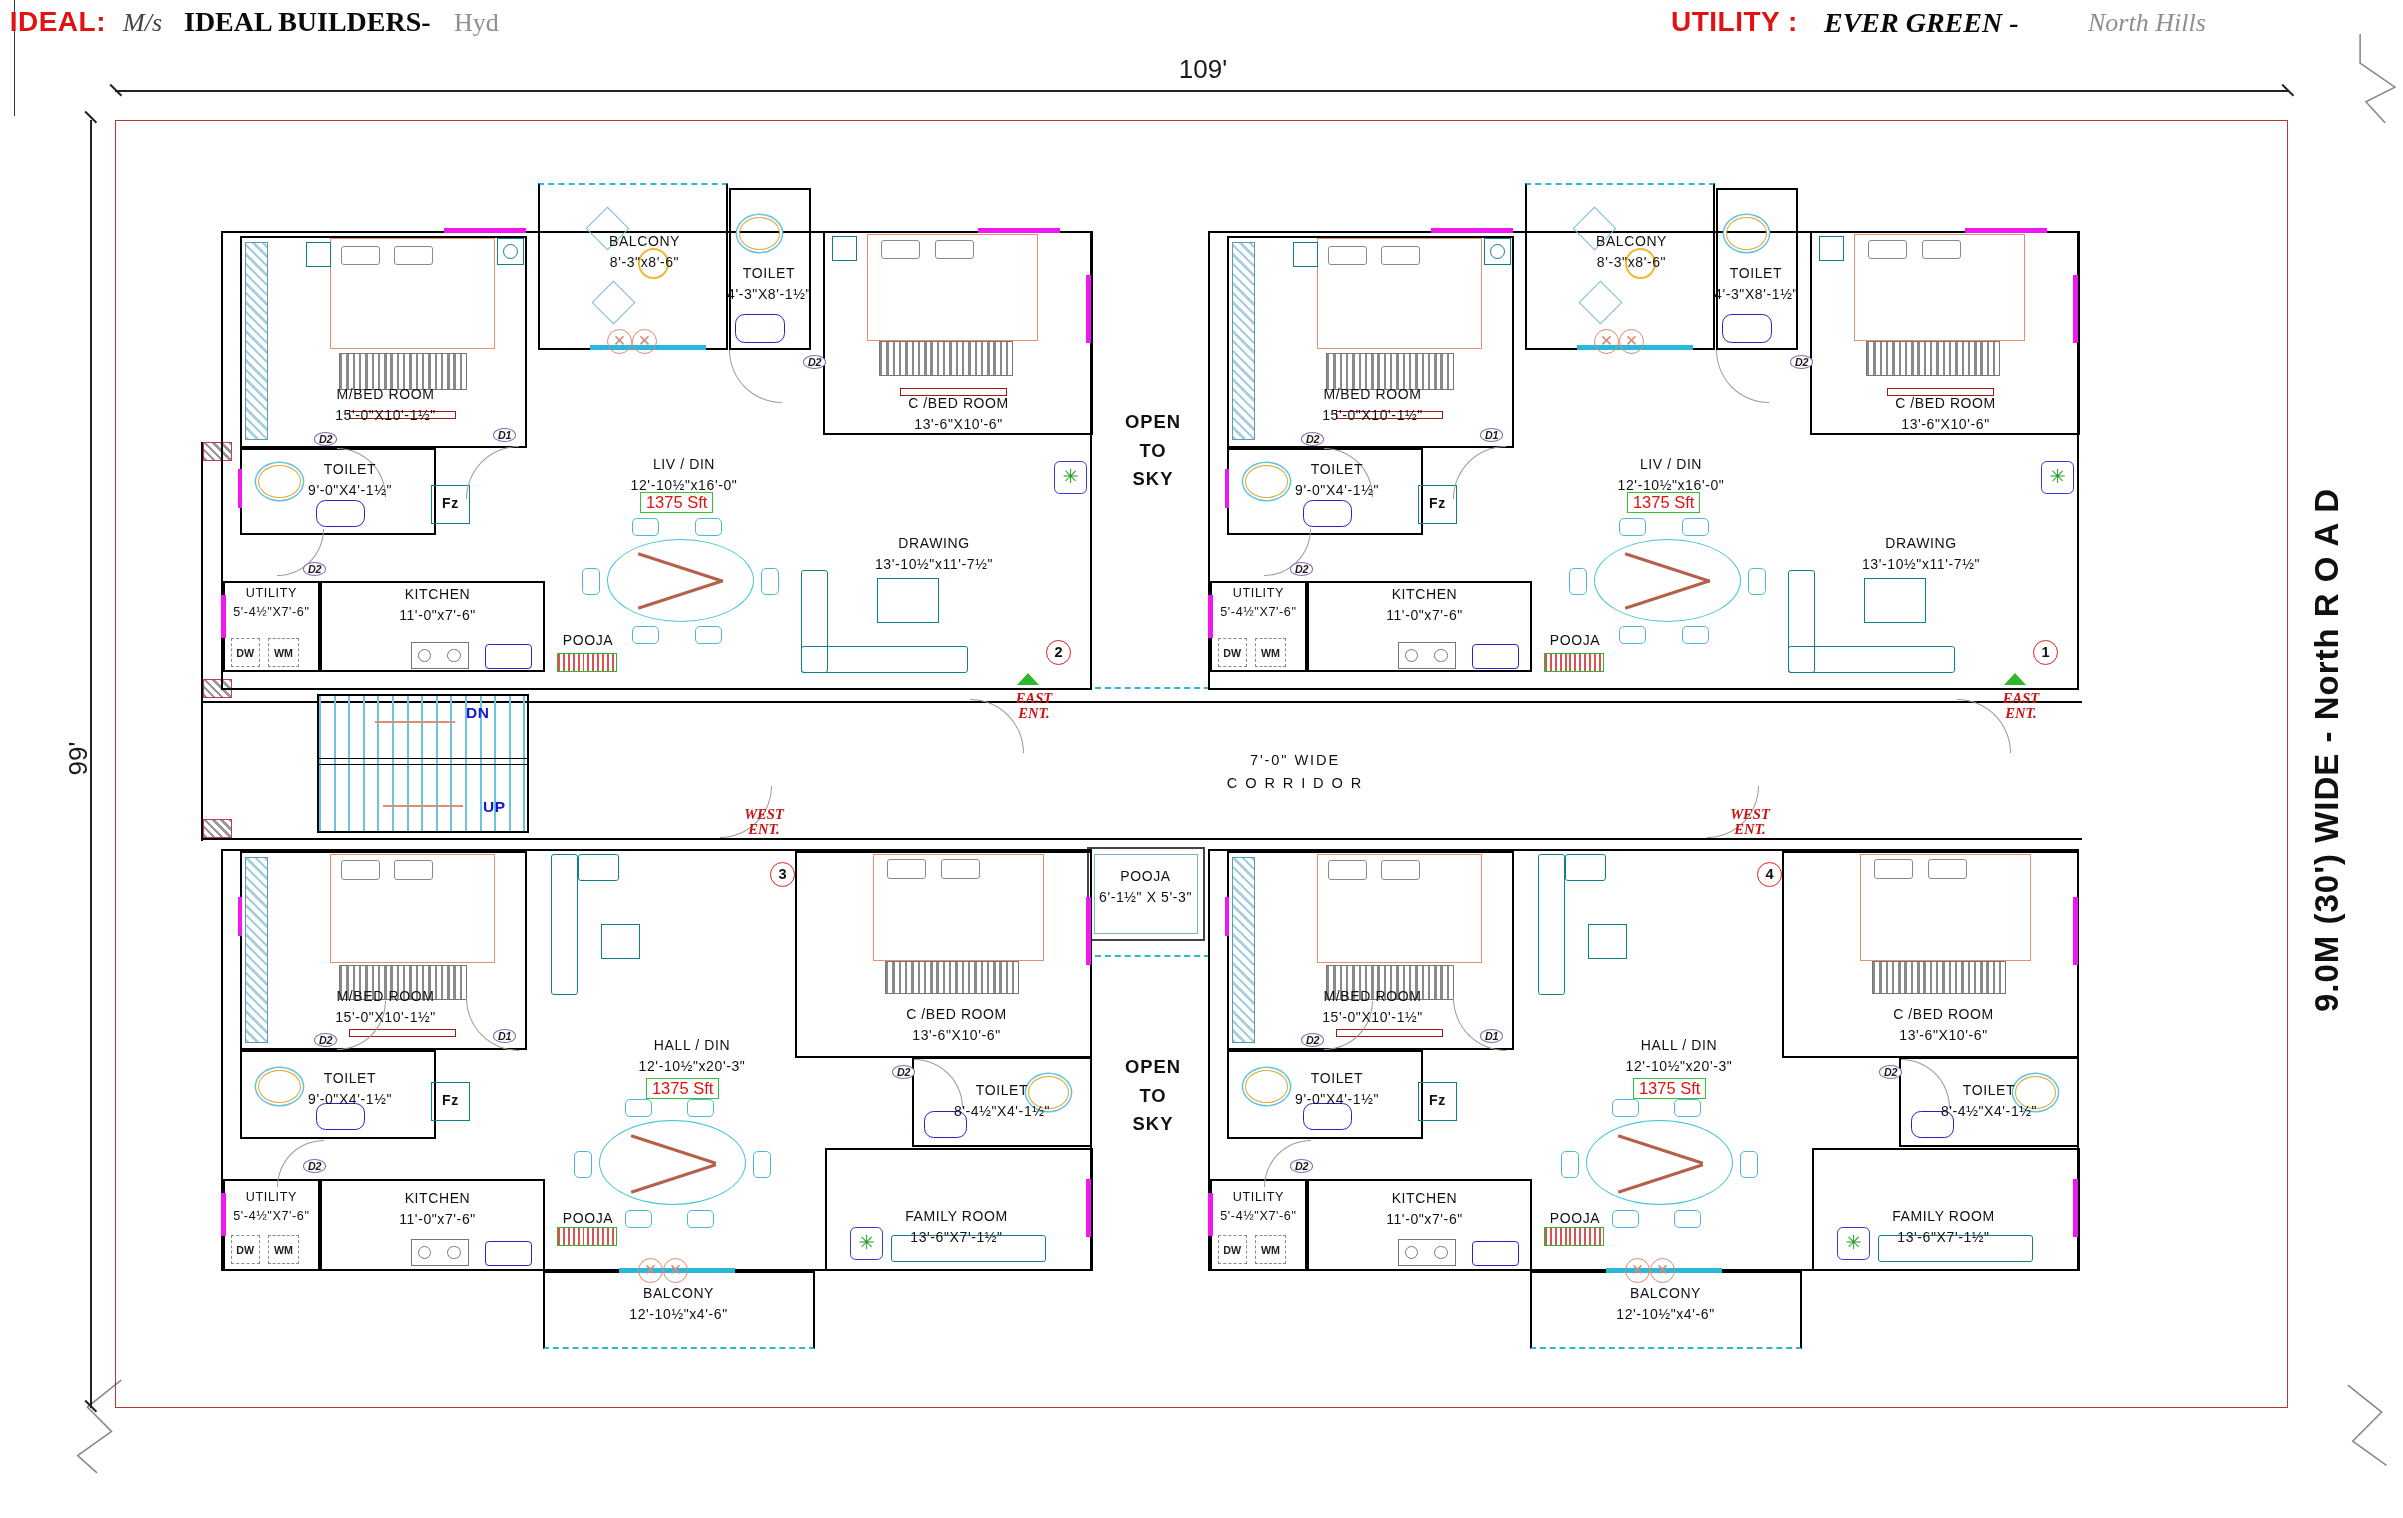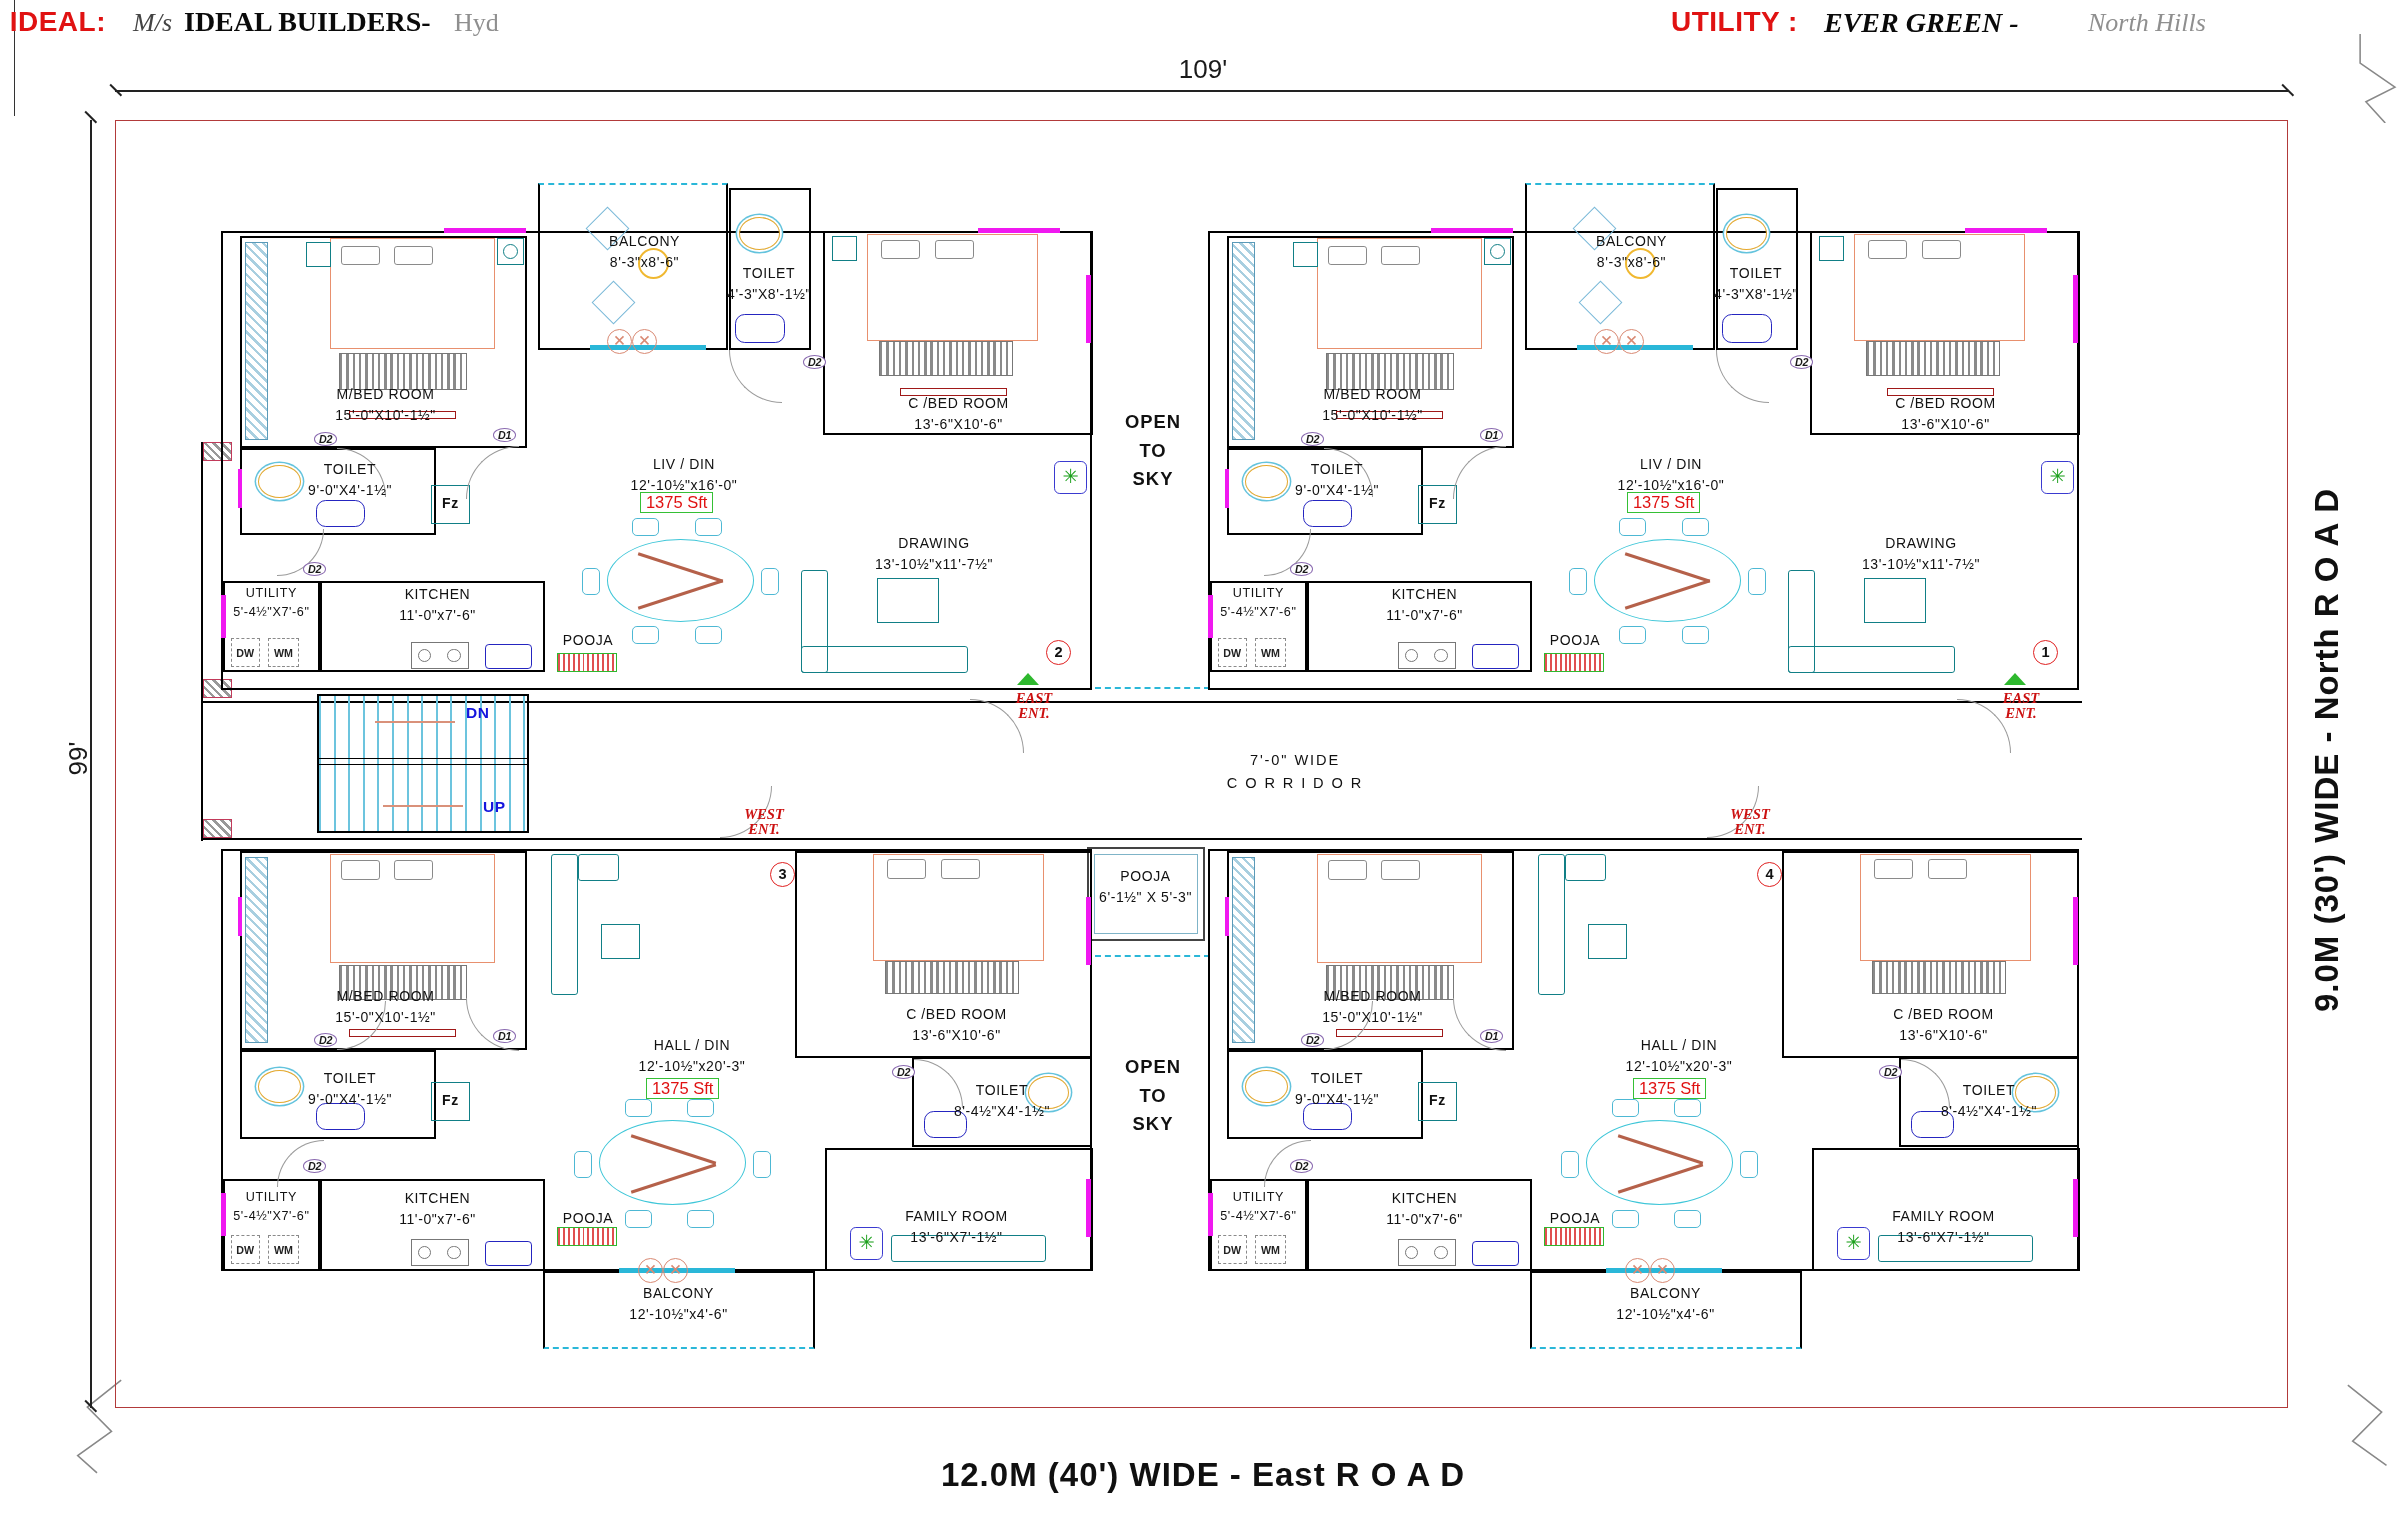--- a/index.html
+++ b/index.html
@@ -73,40 +73,39 @@
       <polyline class="fold" points="4,0 4,30 40,55 10,70 30,92"></polyline>
     </svg>
   <svg class="abs" style="left:68px;top:1378px" width="58" height="97" viewBox="0 0 60 100">
       <polyline class="fold" points="55,2 20,30 45,55 10,80 30,98"></polyline>
     </svg>
   <svg class="abs" style="left:2343px;top:1383px" width="58" height="97" viewBox="0 0 60 100">
       <polyline class="fold" points="5,2 40,30 10,60 45,85"></polyline>
     </svg>
 
   <div class="hdr-red" style="left:9.7px;top:5.8px">IDEAL:</div>
-  <div class="hdr-serif-i" style="left:133px;top:7.8px">M/s</div>
+  <div class="hdr-serif-i" style="left:123px;top:7.8px">M/s</div>
   <div class="hdr-serif-b" style="left:184px;top:5.8px">IDEAL BUILDERS-</div>
   <div class="hdr-serif-g" style="left:454px;top:7.8px">Hyd</div>
   <div class="hdr-red" style="left:1671px;top:5.8px">UTILITY :</div>
   <div class="hdr-proj-b" style="left:1824px;top:6.8px">EVER GREEN -</div>
   <div class="hdr-serif-g" style="left:2088px;top:7.8px;font-style:italic">North Hills</div>
 
   <div class="dimline" style="left:115px;top:90px;width:2173px;height:1.6px"></div>
   <div class="tick" style="left:108px;top:89px"></div>
   <div class="tick" style="left:2280px;top:89px"></div>
   <div class="dim" style="left:1145px;top:54px;width:116px">109'</div>
   <div class="dimline" style="left:90px;top:120px;width:1.6px;height:1288px"></div>
   <div class="tick" style="left:83px;top:116px"></div>
   <div class="tick" style="left:83px;top:1405px"></div>
   <div class="dim" style="left:25px;top:743px;width:107px;transform:rotate(-90deg)">99'</div>
 
   <div class="bound" style="left:115px;top:120px;width:2173px;height:1288px"></div>
 
   <div class="road" style="left:1842px;top:731px;width:970px;transform:rotate(-90deg)">9.0M (30') WIDE - North R O A D</div>
-  <div class="road" style="left:873px;top:1456px;width:660px">12.0M (40') WIDE - East R O A D</div>
 
   <div class="dimline" style="left:201px;top:701px;width:1881px;height:2.1px;background:#000"></div>
   <div class="dimline" style="left:201px;top:838px;width:1881px;height:2.1px;background:#000"></div>
   <div class="corr" style="left:1203px;top:749px;width:184px">
     <span>7'-0" WIDE</span>
     <span>C O R R I D O R</span>
   </div>
 
   <div class="dimline" style="left:201px;top:442px;width:2.1px;height:399px;background:#000"></div>
   <div class="pier" style="left:203px;top:442px;width:29px;height:19.4px"></div>

